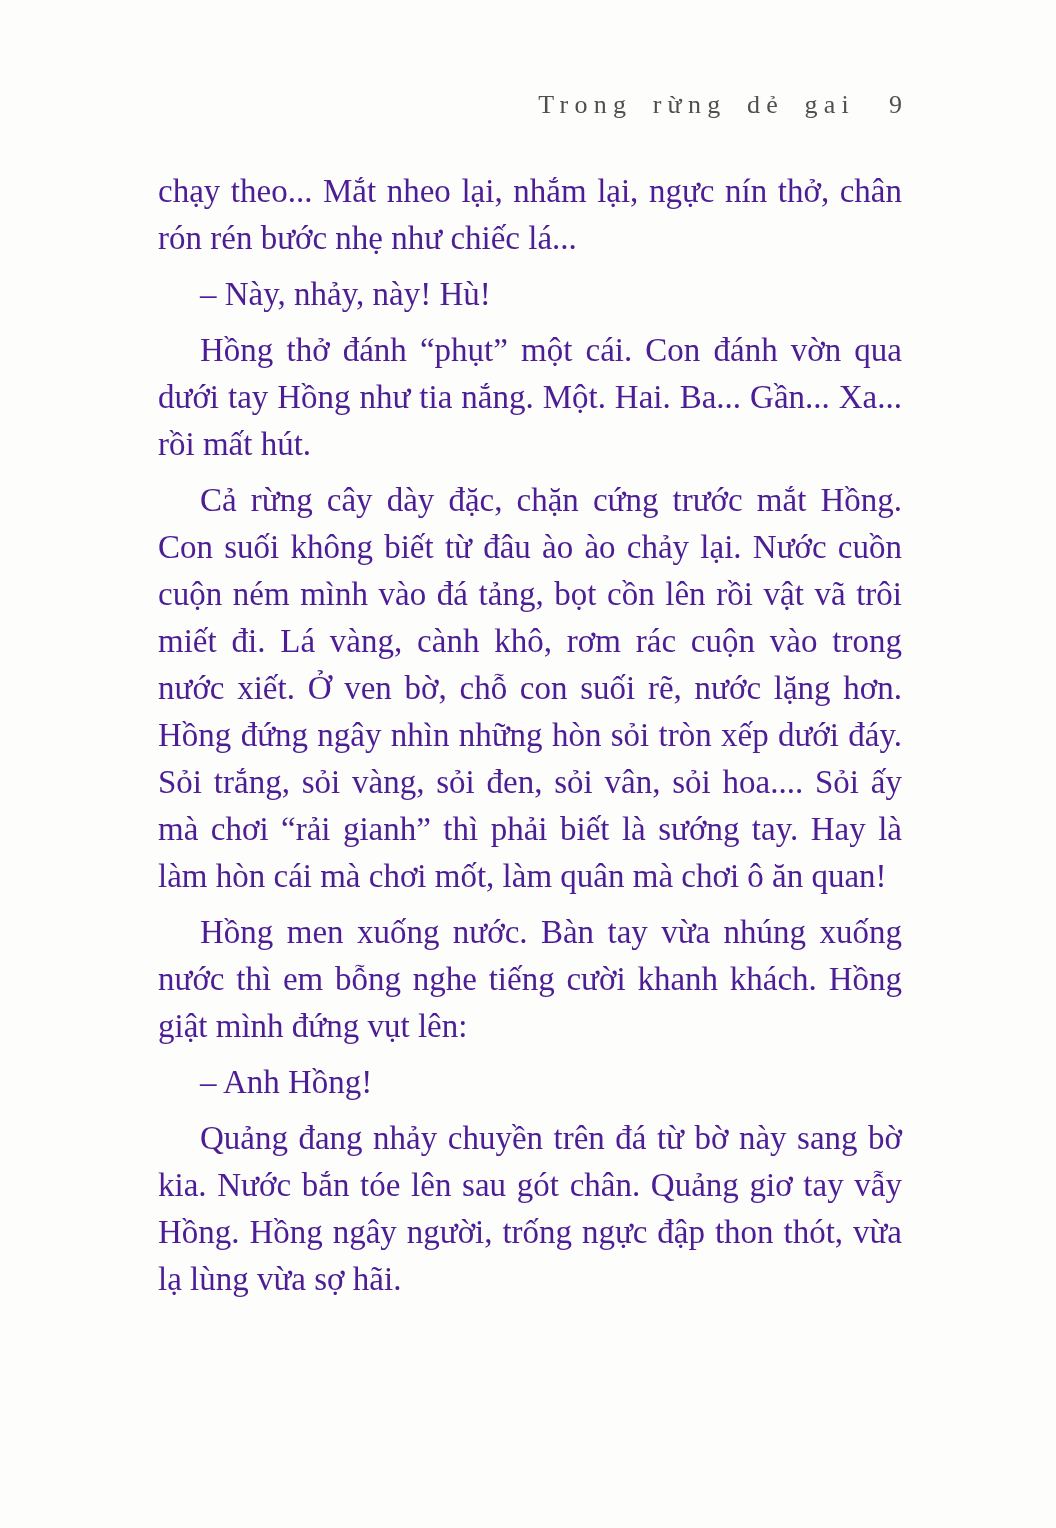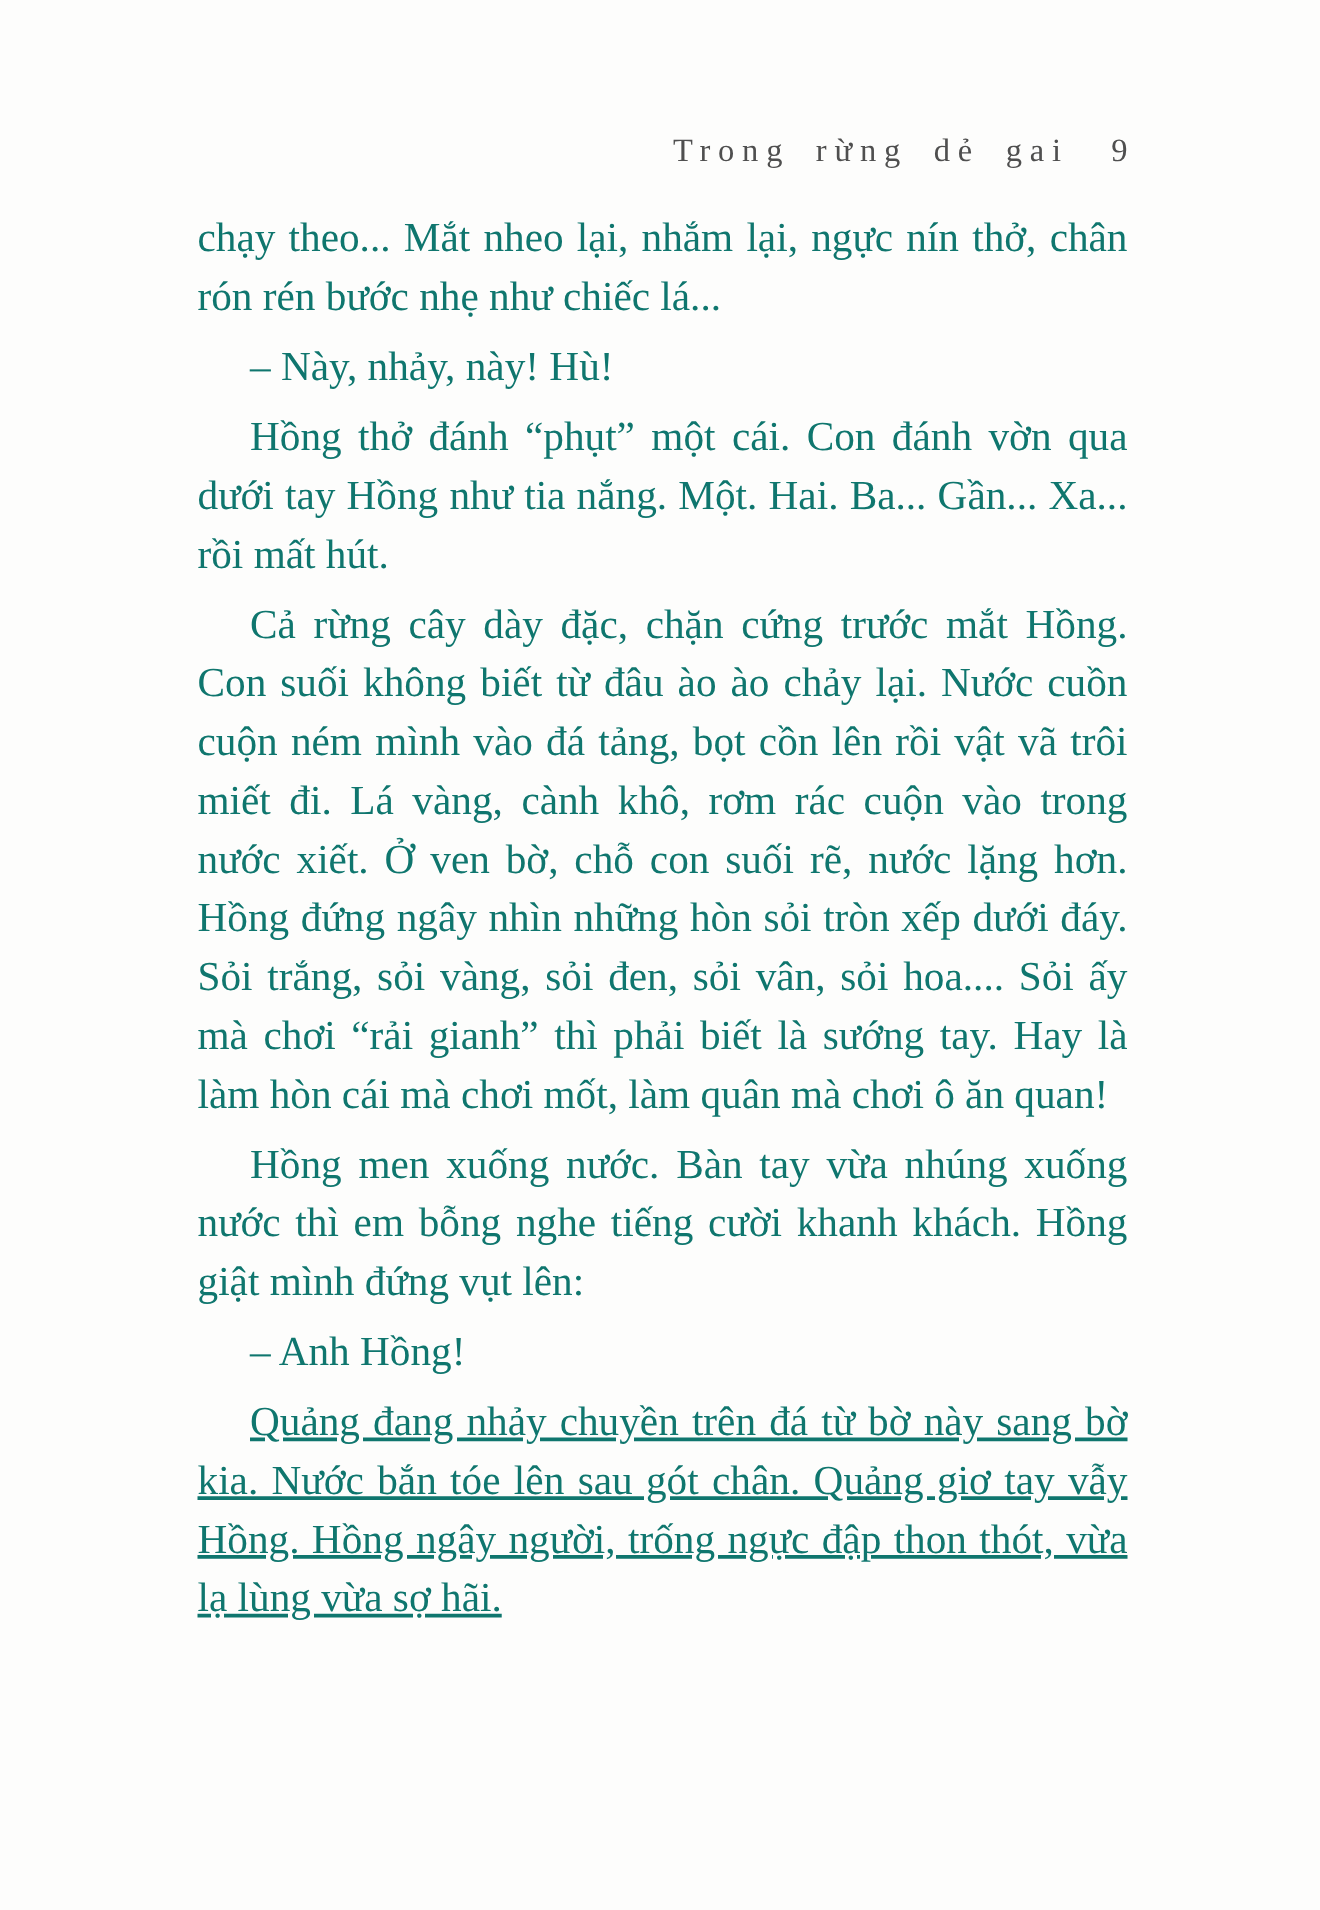--- a/index.html
+++ b/index.html
@@ -13,21 +13,21 @@
     background: #fdfdfc;
     font-family: "Liberation Serif", serif;
     overflow: hidden;
   }
   .page {
     position: absolute;
     inset: 0;
   }
   .running-header {
     position: absolute;
-    top: 106px;
+    top: 90px;
     left: 158px;
     width: 744px;
     text-align: right;
     font-size: 26px;
     color: #4f4f4f;
     white-space: nowrap;
   }
   .running-title {
     letter-spacing: 0.24em;
     word-spacing: 0.30em;
@@ -40,30 +40,29 @@
   .text-block {
     position: absolute;
     top: 168px;
     left: 158px;
     width: 744px;
   }
   .text-block p {
     margin: 0 0 9px 0;
     font-size: 33px;
     line-height: 47px;
-    color: #0f766e;
+    color: #4c1d95;
     text-align: justify;
     text-justify: inter-word;
   }
   .text-block p.indent {
     text-indent: 42px;
   }
   .text-block p:last-child {
     margin-bottom: 0;
-    text-decoration: underline;
   }
 </style>
 </head>
 <body>
 
 <div class="page">
 
   <div class="running-header">
     <span class="running-title">Trong rừng dẻ gai</span><span class="page-number">9</span>
   </div>

